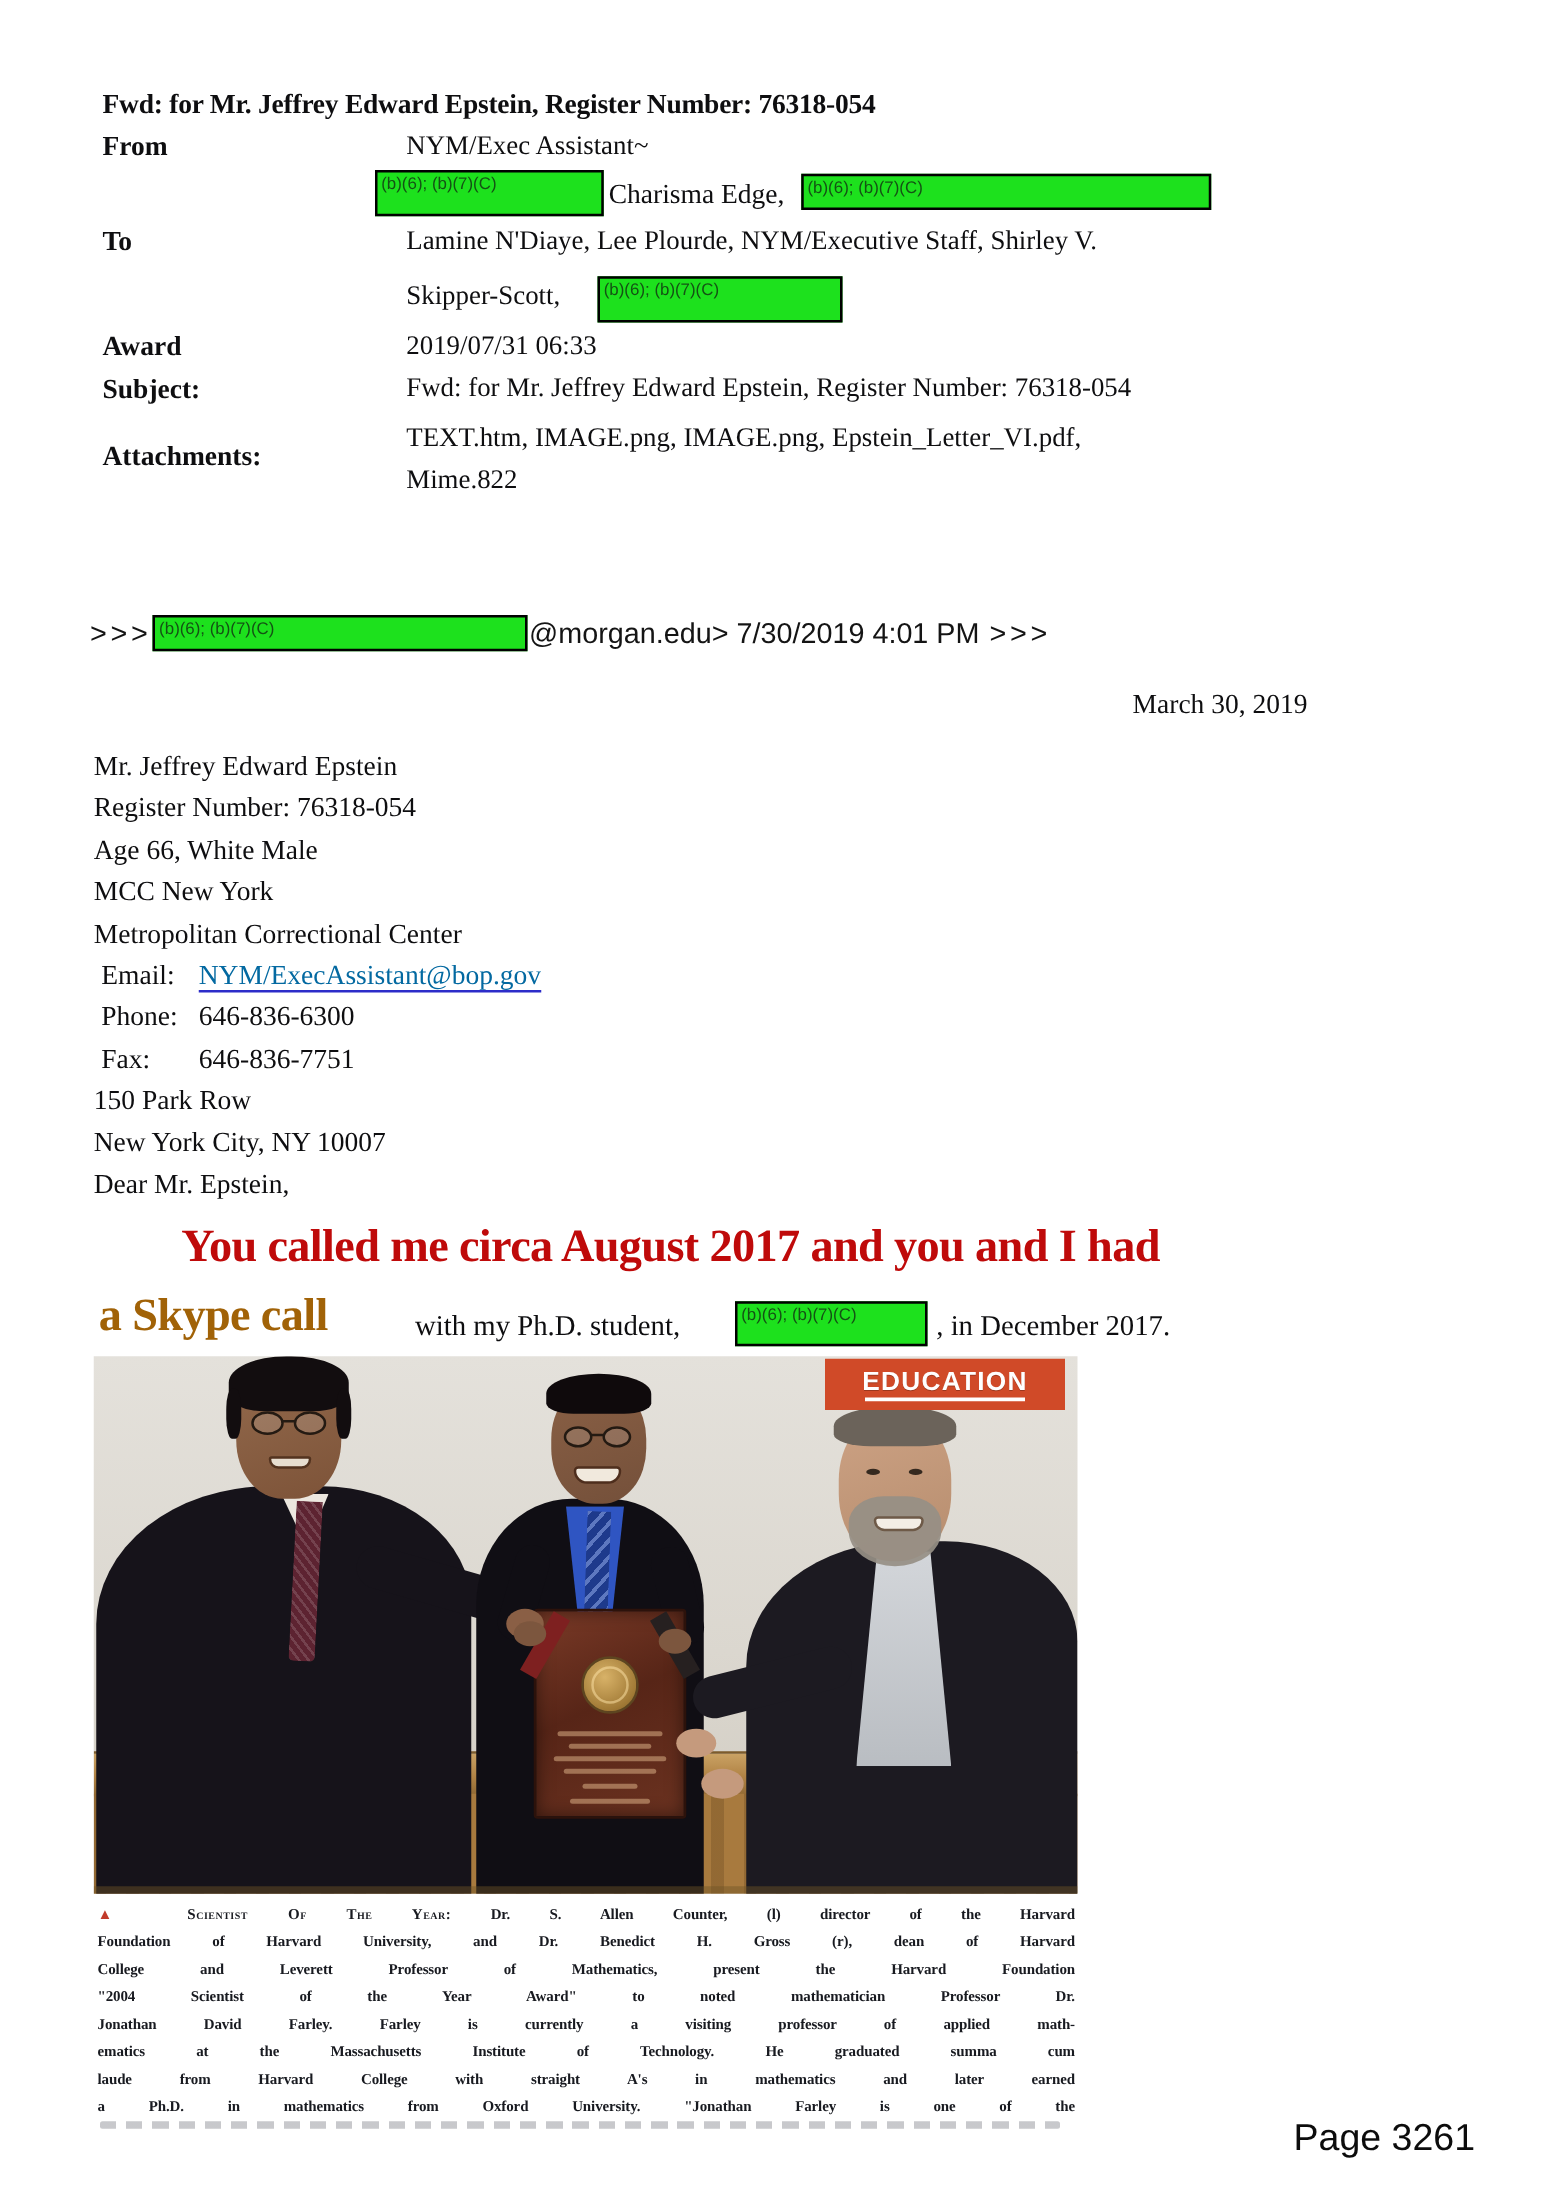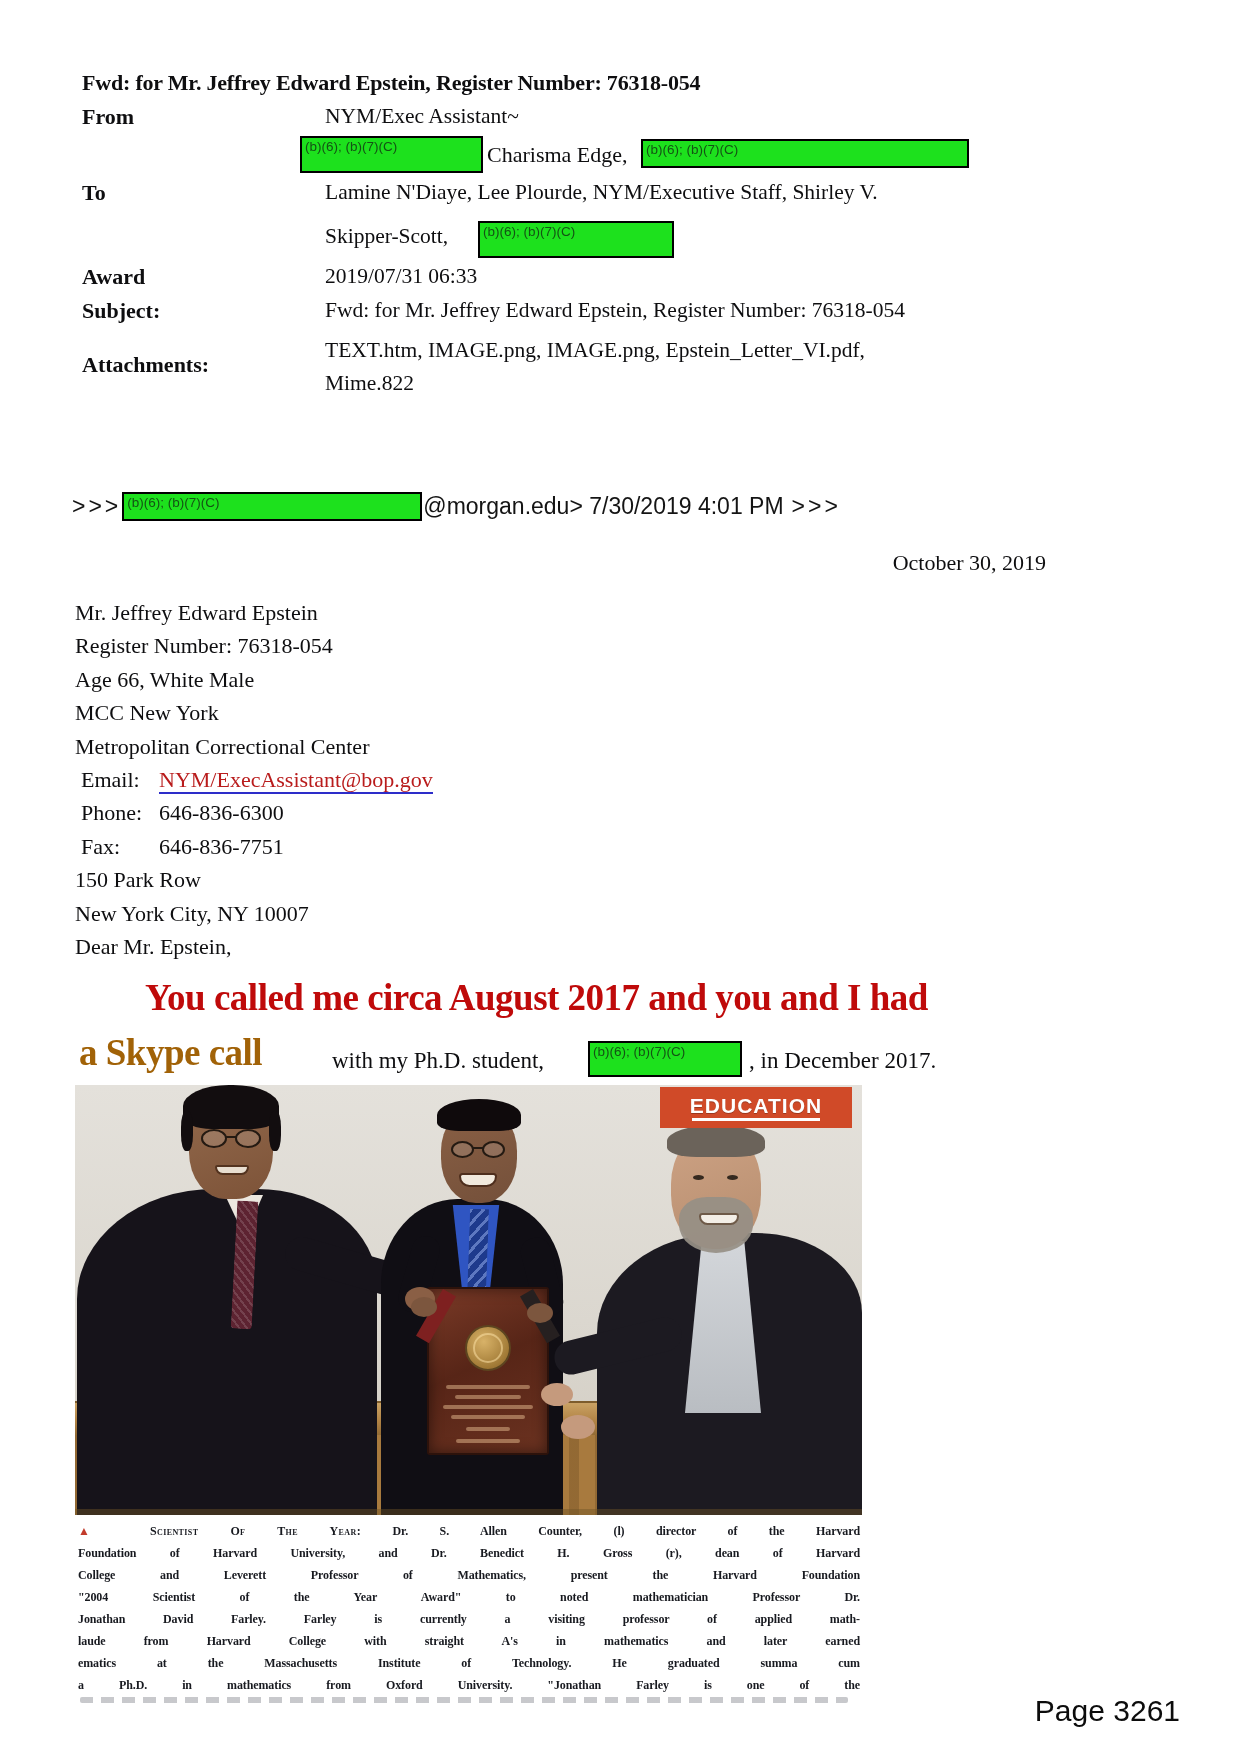--- a/index.html
+++ b/index.html
@@ -23,21 +23,21 @@
   .quote-line{left:72px;top:492px;display:flex;align-items:center;
               font-family:"Liberation Sans", sans-serif;font-size:23px;color:#141414;}
   .arrows{letter-spacing:3px;}
   .quote-box{width:300px;height:29px;margin:0 1px;}
 
   
   .letter-date{top:550px;right:194px;font-size:22px;}
   .letter-block{left:75px;top:596px;font-size:22px;line-height:33.4px;}
   .letter-block .indent{padding-left:6px;}
   .inline-label{display:inline-block;width:78px;}
-  .maillink{color:#b91c1c;text-decoration:none;border-bottom:2px solid #2d2dc9;}
+  .maillink{color:#0369a1;text-decoration:none;border-bottom:2px solid #2d2dc9;}
 
   
   .red-line1{left:145px;top:976px;font-size:37px;font-weight:700;color:#bf0a0a;
              letter-spacing:-0.5px;white-space:nowrap;}
   .body-line2{left:75px;top:1028px;width:1000px;height:58px;}
   .red-part{position:absolute;left:4px;top:3px;font-size:37px;font-weight:700;color:#a16207;
             letter-spacing:-0.5px;white-space:nowrap;}
   .black-part1{position:absolute;left:257px;top:20px;font-size:23px;white-space:nowrap;}
   .phd-box{position:absolute;left:513px;top:13px;width:154px;height:36px;}
   .black-part2{position:absolute;left:674px;top:20px;font-size:23px;white-space:nowrap;}
@@ -181,21 +181,21 @@
 
   <div class="abs quote-line">
     <span class="arrows">&gt;&gt;&gt;</span>
     <span class="redact quote-box">
       <span class="rlabel">(b)(6); (b)(7)(C)</span>
     </span>
     <span class="nowrap">@morgan.edu&gt; 7/30/2019 4:01 PM</span>
     <span class="arrows" style="margin-left:8px">&gt;&gt;&gt;</span>
   </div>
 
-  <div class="abs serif letter-date nowrap">October 30, 2019</div>
+  <div class="abs serif letter-date nowrap">March 30, 2019</div>
 
   <div class="abs letter-block">
     <div class="nowrap">Mr. Jeffrey Edward Epstein</div>
     <div class="nowrap">Register Number: 76318-054</div>
     <div class="nowrap">Age 66, White Male</div>
     <div class="nowrap">MCC New York</div>
     <div class="nowrap">Metropolitan Correctional Center</div>
     <div class="nowrap indent">
       <span class="inline-label">Email:</span><a class="maillink" href="#">NYM/ExecAssistant@bop.gov</a>
     </div>
@@ -289,21 +289,21 @@
   <div class="abs caption">
     <div class="cap-line">
       <span class="cap-marker">▲</span>
       <span class="cap-heading">Scientist Of The Year:</span>
       <span>Dr. S. Allen Counter, (l) director of the Harvard</span>
     </div>
     <div class="cap-line">Foundation of Harvard University, and Dr. Benedict H. Gross (r), dean of Harvard</div>
     <div class="cap-line">College and Leverett Professor of Mathematics, present the Harvard Foundation</div>
     <div class="cap-line">"2004 Scientist of the Year Award" to noted mathematician Professor Dr.</div>
     <div class="cap-line">Jonathan David Farley. Farley is currently a visiting professor of applied math-</div>
+    <div class="cap-line">ematics at the Massachusetts Institute of Technology. He graduated summa cum</div>
     <div class="cap-line">laude  from Harvard College with straight A's in mathematics and later earned</div>
-    <div class="cap-line">ematics at the Massachusetts Institute of Technology. He graduated summa cum</div>
     <div class="cap-line">a Ph.D. in mathematics from Oxford University. "Jonathan Farley is one of the</div>
   </div>
   <div class="abs caption-cut"></div>
 
   <div class="abs page-num nowrap">Page 3261</div>
 
 </div>
 
 </body></html>

